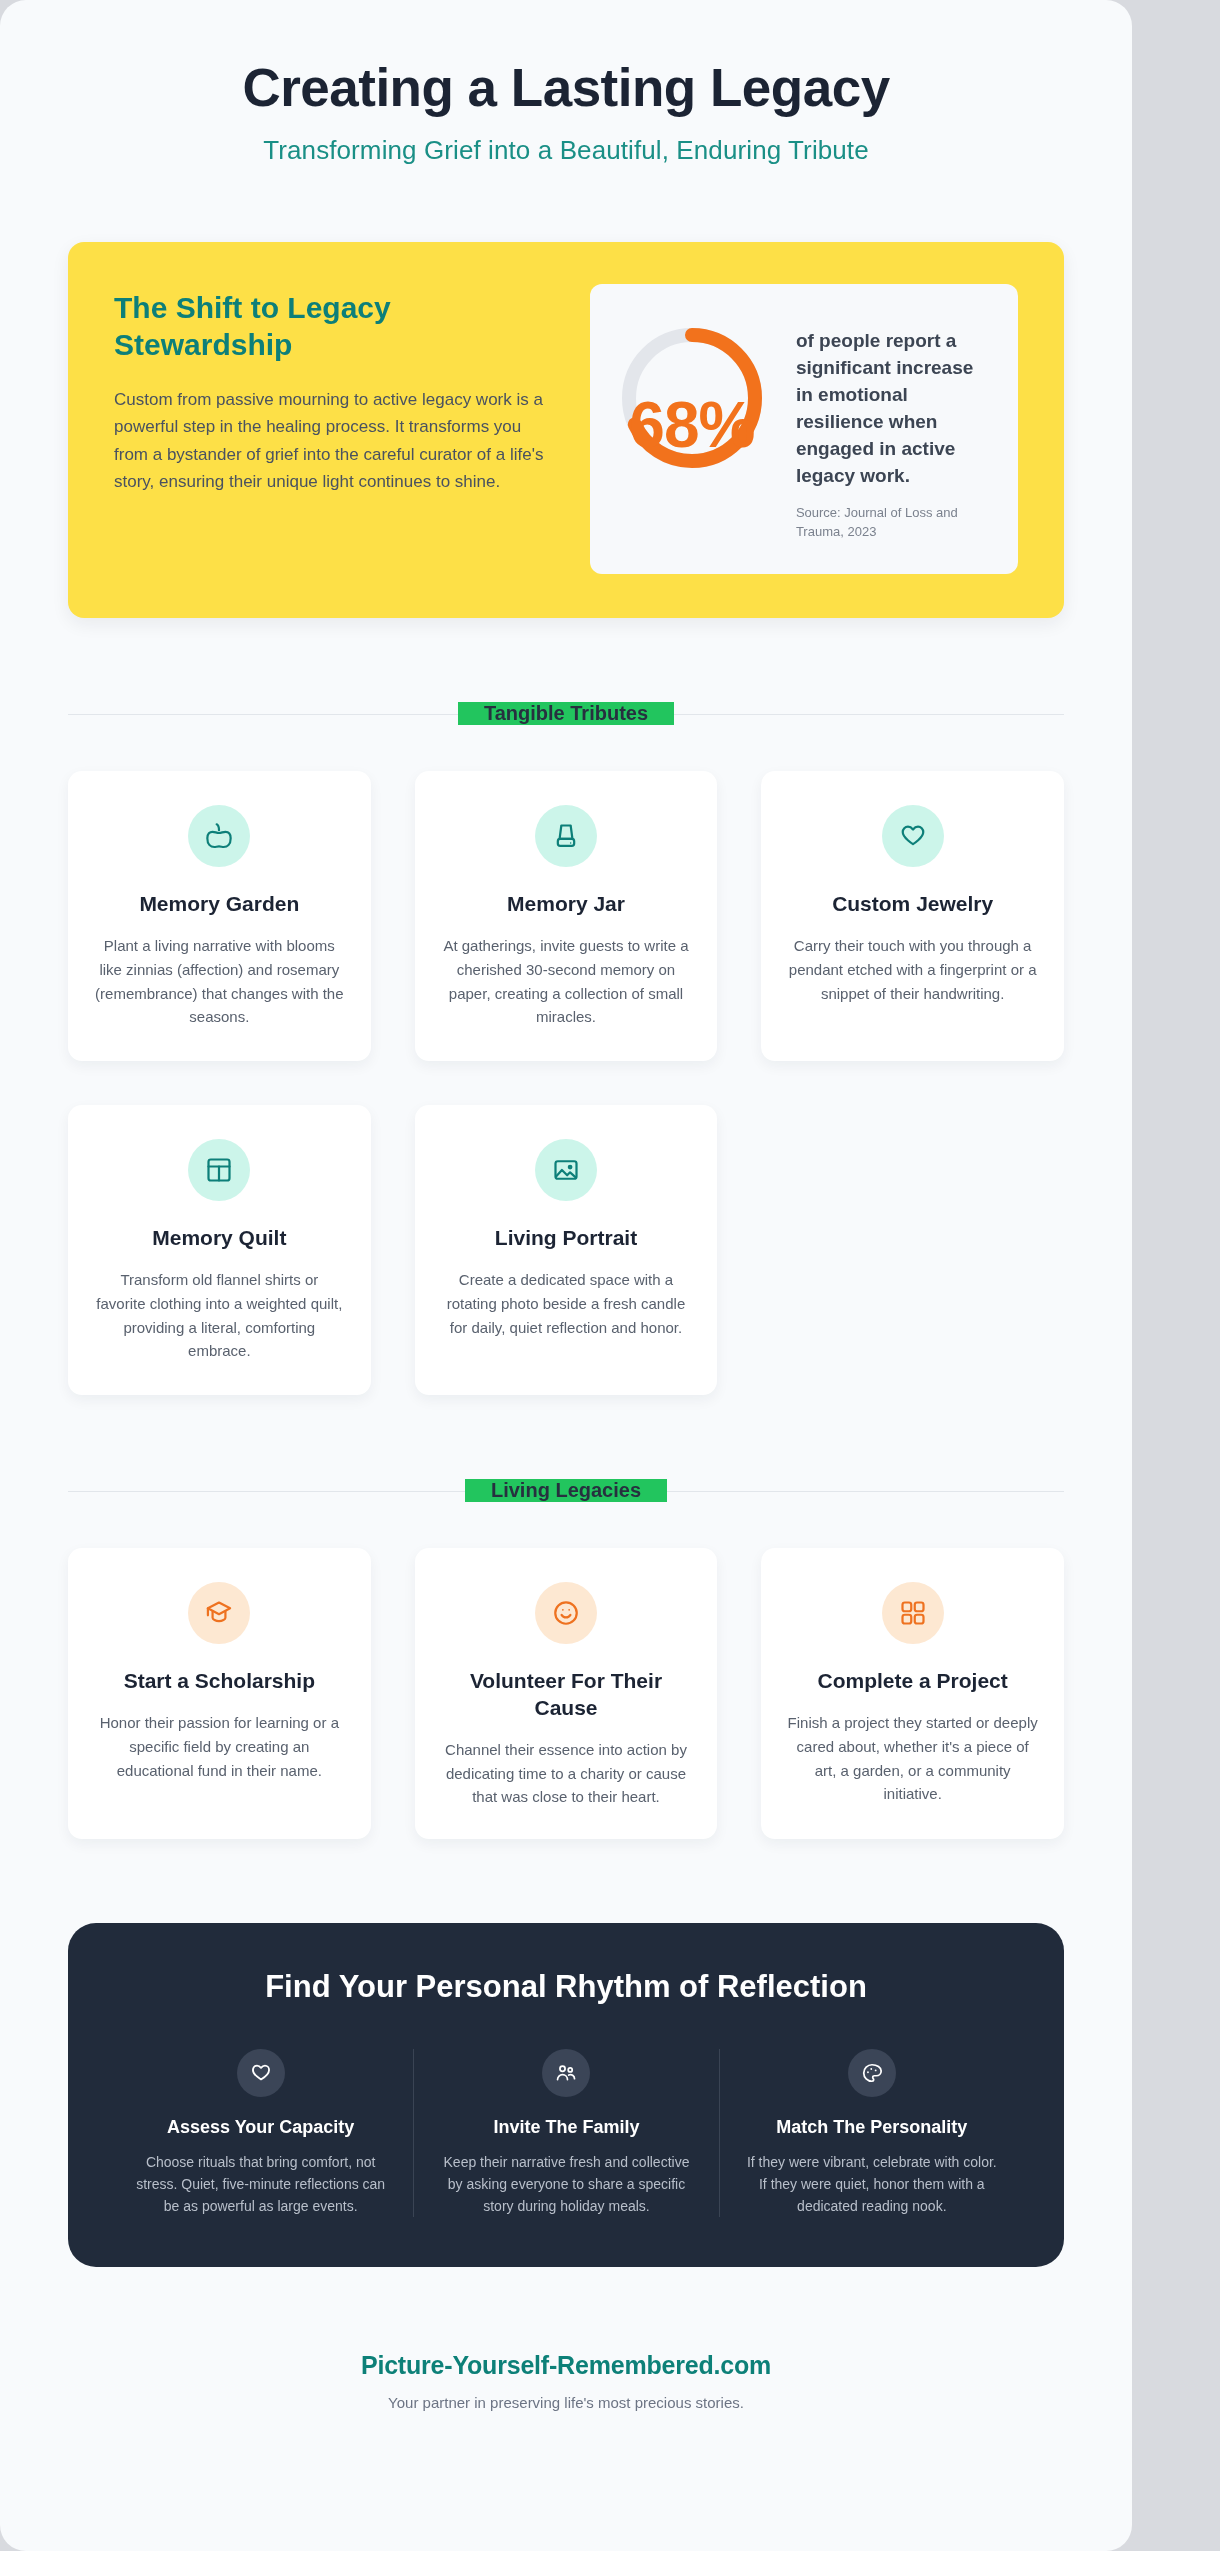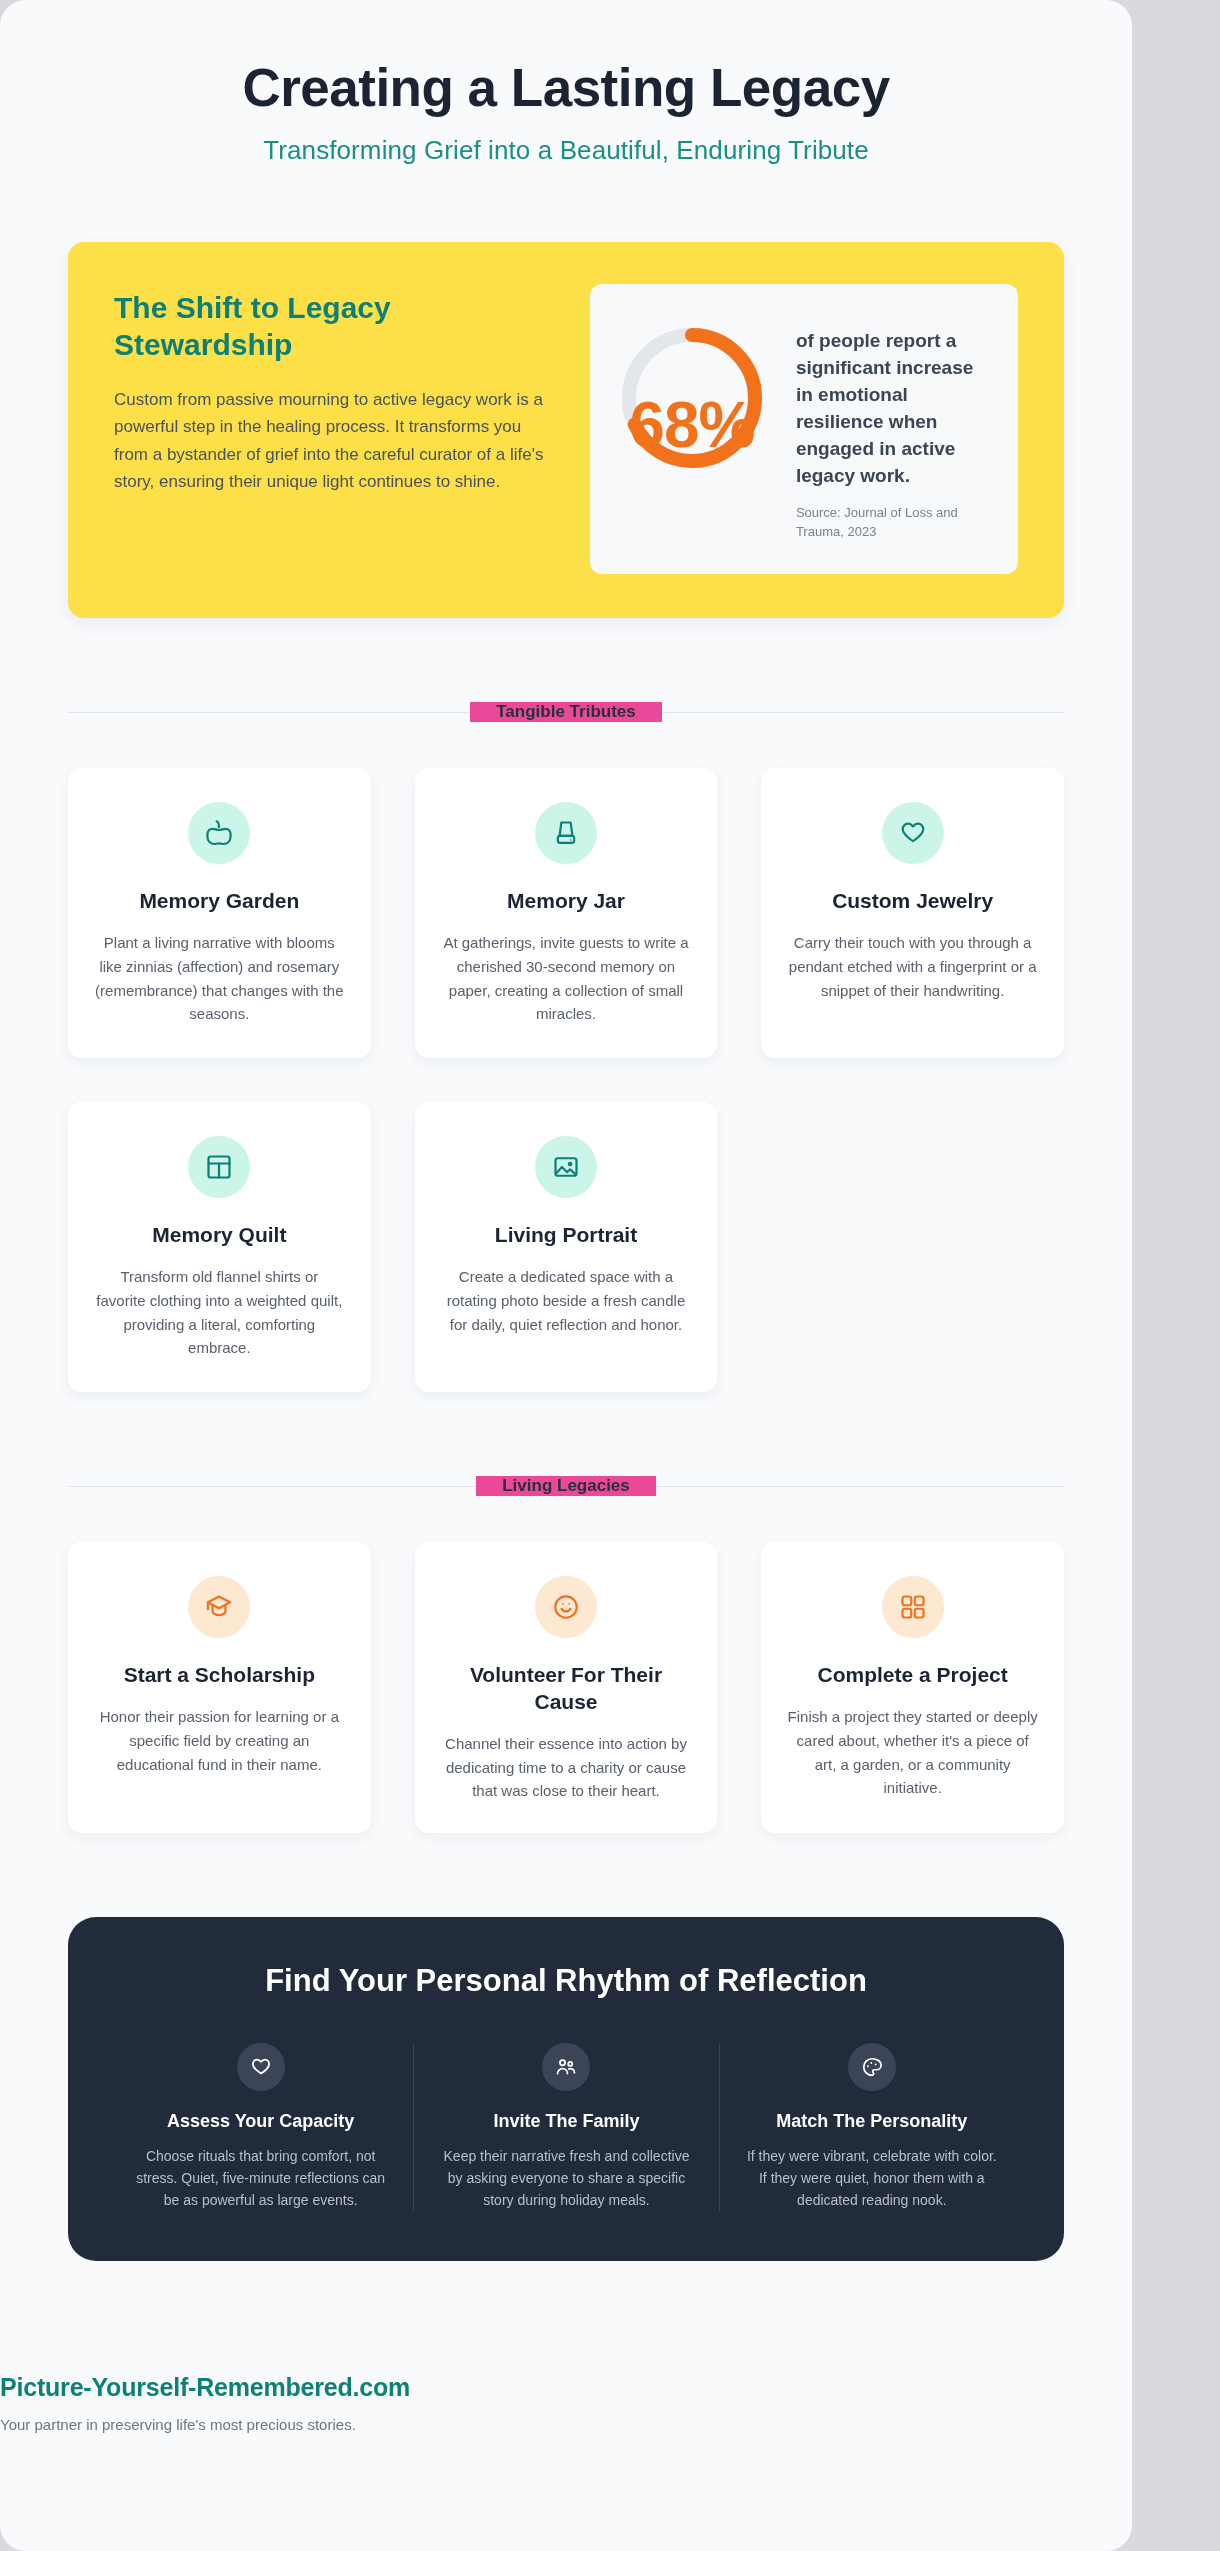--- a/index.html
+++ b/index.html
@@ -121,23 +121,23 @@
     content: "";
     position: absolute;
     left: 0; right: 0;
     top: 50%;
     height: 1px;
     background: #e2e6eb;
   }
   .section-heading span {
     position: relative;
     display: inline-block;
-    background: #ec4899;
+    background: #22c55e;
     padding: 0 26px;
-    font-size: 17px;
+    font-size: 20px;
     font-weight: 700;
     color: #27303f;
   }
 
   
   .grid {
     margin: 46px 68px 0 68px;
     display: grid;
     grid-template-columns: repeat(3, 1fr);
     gap: 44px 44px;
@@ -214,21 +214,22 @@
     margin-bottom: 14px;
   }
   .dark-col p {
     font-size: 14px;
     line-height: 1.55;
     color: #b8bfca;
   }
 
   
   .footer {
-    margin-top: 112px;
+    margin-top: 84px;
+    text-align: center;
     padding-bottom: 40px;
   }
   .footer .site {
     font-size: 25px;
     font-weight: 700;
     color: #0d8078;
     letter-spacing: -0.2px;
   }
   .footer .tag {
     margin-top: 14px;

